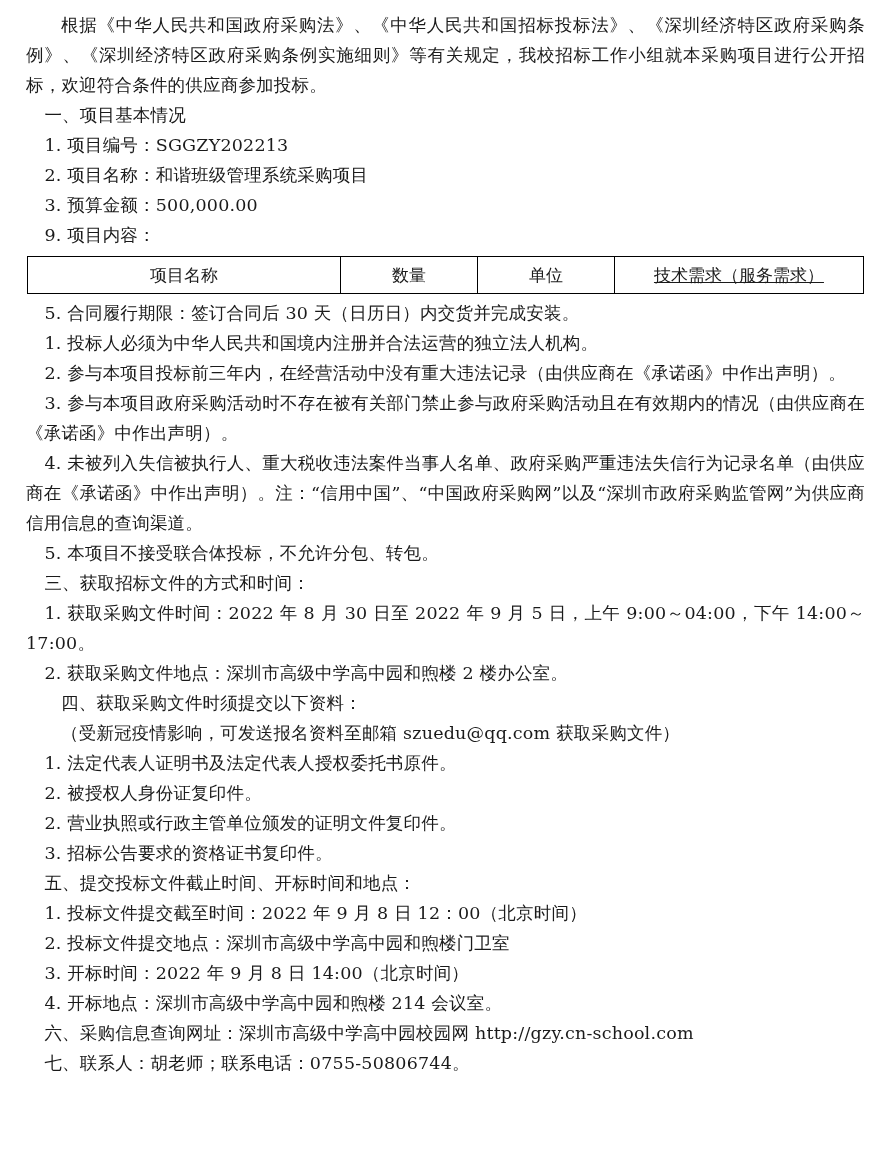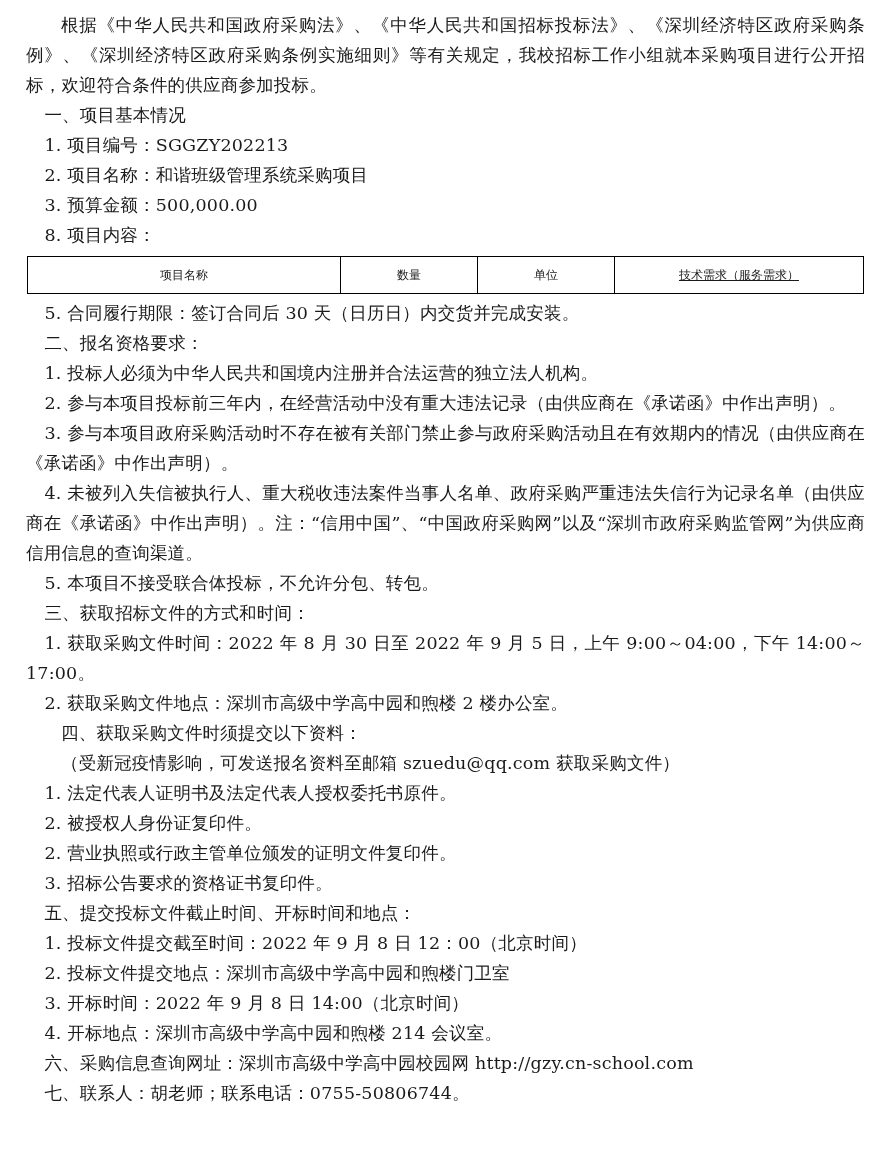--- a/index.html
+++ b/index.html
@@ -34,21 +34,21 @@
   .indent1 { text-indent: 1.05em; }
   table.proj {
     border-collapse: collapse;
     width: 100%;
     margin: 6px 0 4px 0;
     table-layout: fixed;
   }
   table.proj td, table.proj th {
     border: 1px solid #000000;
     font-weight: normal;
-    font-size: 12px;
+    font-size: 17px;
     text-align: center;
     height: 32px;
     padding: 2px 4px;
   }
   .col-name { width: 38%; }
   .col-qty  { width: 16%; }
   .col-unit { width: 16%; }
   .col-req  { width: 30%; text-decoration: underline; }
   .tbl-wrap { padding: 0 1px; }
 </style>
@@ -56,38 +56,37 @@
 <body>
 
 <div class="page">
 
   <p class="para indent2">根据《中华人民共和国政府采购法》、《中华人民共和国招标投标法》、《深圳经济特区政府采购条例》、《深圳经济特区政府采购条例实施细则》等有关规定，我校招标工作小组就本采购项目进行公开招标，欢迎符合条件的供应商参加投标。</p>
 
   <p class="para indent1">一、项目基本情况</p>
   <p class="para indent1">1. 项目编号：SGGZY202213</p>
   <p class="para indent1">2. 项目名称：和谐班级管理系统采购项目</p>
   <p class="para indent1">3. 预算金额：500,000.00</p>
-  <p class="para indent1">8. 项目内容：</p>
+  <p class="para indent1">9. 项目内容：</p>
 
   <div class="tbl-wrap">
     <table class="proj">
       <tbody>
           <tr>
         <th class="col-name">项目名称</th>
         <th class="col-qty">数量</th>
         <th class="col-unit">单位</th>
         <th class="col-req">技术需求（服务需求）</th>
       </tr>
     </tbody>
       </table>
   </div>
 
   <p class="para indent1">5. 合同履行期限：签订合同后 30 天（日历日）内交货并完成安装。</p>
 
-  <p class="para indent1">二、报名资格要求：</p>
   <p class="para indent1">1. 投标人必须为中华人民共和国境内注册并合法运营的独立法人机构。</p>
   <p class="para indent1">2. 参与本项目投标前三年内，在经营活动中没有重大违法记录（由供应商在《承诺函》中作出声明）。</p>
   <p class="para indent1">3. 参与本项目政府采购活动时不存在被有关部门禁止参与政府采购活动且在有效期内的情况（由供应商在《承诺函》中作出声明）。</p>
   <p class="para indent1">4. 未被列入失信被执行人、重大税收违法案件当事人名单、政府采购严重违法失信行为记录名单（由供应商在《承诺函》中作出声明）。注：“信用中国”、“中国政府采购网”以及“深圳市政府采购监管网”为供应商信用信息的查询渠道。</p>
   <p class="para indent1">5. 本项目不接受联合体投标，不允许分包、转包。</p>
 
   <p class="para indent1">三、获取招标文件的方式和时间：</p>
   <p class="para indent1">1. 获取采购文件时间：2022 年 8 月 30 日至 2022 年 9 月 5 日，上午 9:00～04:00，下午 14:00～17:00。</p>
   <p class="para indent1">2. 获取采购文件地点：深圳市高级中学高中园和煦楼 2 楼办公室。</p>
   <p class="para indent2">四、获取采购文件时须提交以下资料：</p>

